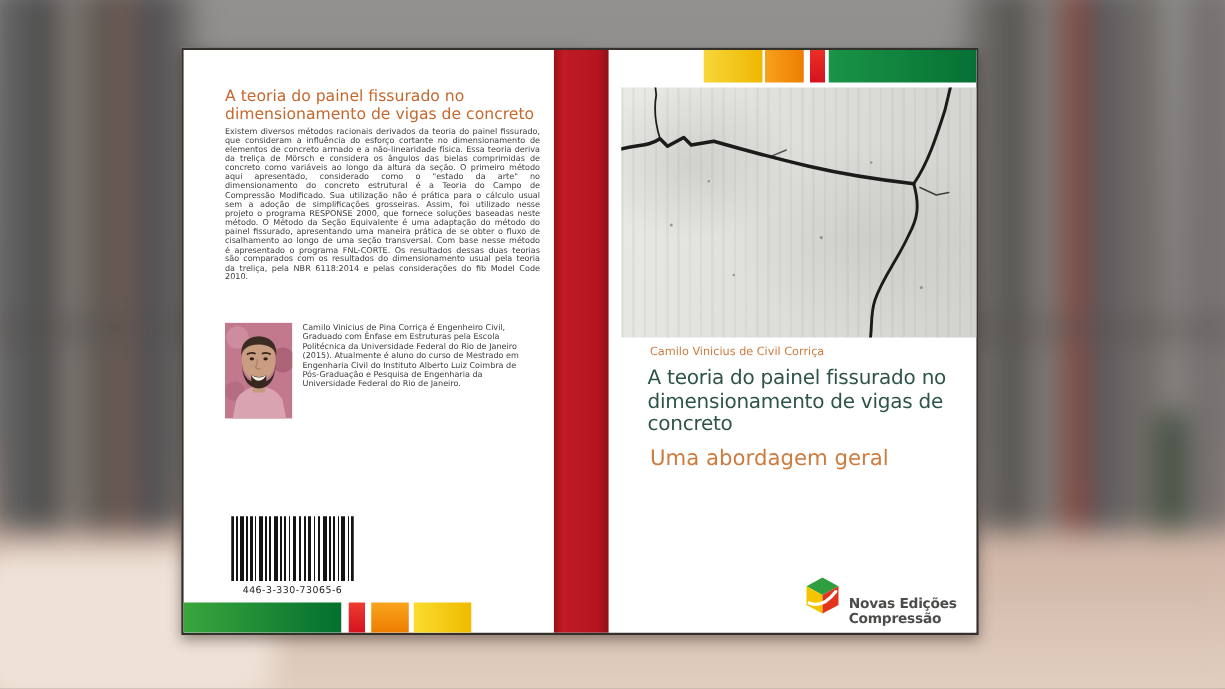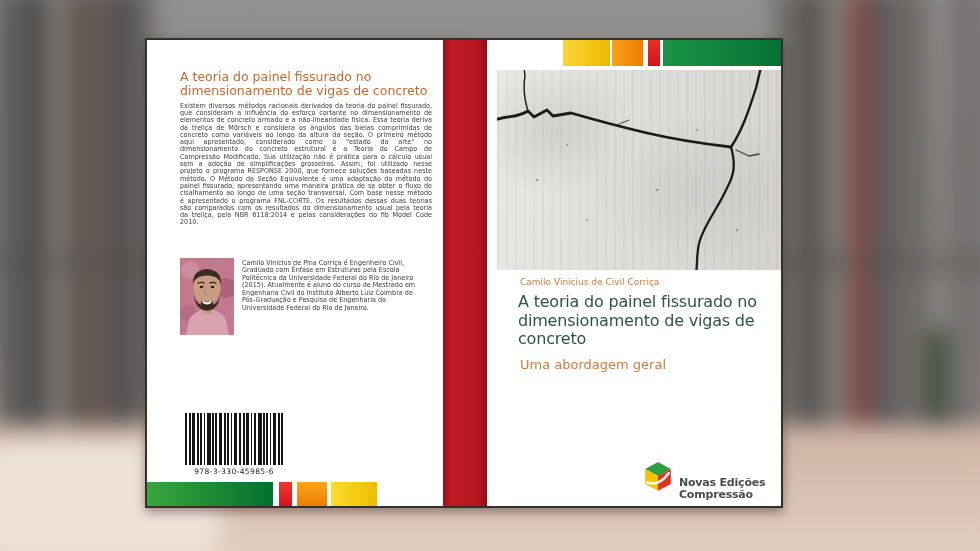--- a/index.html
+++ b/index.html
@@ -39,21 +39,21 @@
   .seg.green-f{background:linear-gradient(90deg,#1a9446,#067134);}
   
   .crack-photo{position:absolute;left:10px;top:30px;width:284px;height:200px;background:
      radial-gradient(120px 90px at 20% 30%,rgba(120,120,115,.18),transparent 70%),
      radial-gradient(160px 110px at 70% 60%,rgba(140,140,132,.14),transparent 70%),
      repeating-linear-gradient(90deg,rgba(90,90,85,.06) 0 2px,rgba(255,255,255,0) 2px 9px),
      linear-gradient(100deg,#e9e9e5,#dcdcd8 55%,#d2d2ce);}
   .crack-photo svg{position:absolute;inset:0;width:100%;height:100%;}
   .front-author{position:absolute;left:33px;top:237px;font-size:9px;color:#cd7b3e;}
   .front-title{position:absolute;left:31px;top:253px;width:256px;margin:0;font-size:16px;line-height:1.16;font-weight:500;letter-spacing:-.2px;color:var(--front-title-green,#2f5449);}
-  .front-subtitle{position:absolute;left:33px;top:317px;font-size:13px;color:#cd7b3e;}
+  .front-subtitle{position:absolute;left:33px;top:317px;font-size:17px;color:#cd7b3e;}
   .publisher{position:absolute;left:156px;top:413px;display:flex;align-items:center;}
   .pub-hex{width:30px;height:32px;margin-right:6px;}
   .pub-name{font-size:11px;font-weight:bold;line-height:1.08;color:#4c4c4a;letter-spacing:-.2px;margin-top:24px;}
 </style>
 </head>
 <body>
 
 <div id="stage">
 
   <div class="bg-blobs">
@@ -136,21 +136,21 @@
             <rect x="69" y="0" width="2" height="52"></rect>
               <rect x="73" y="0" width="3.5" height="52"></rect>
             <rect x="78" y="0" width="1.5" height="52"></rect>
               <rect x="81" y="0" width="2" height="52"></rect>
             <rect x="85" y="0" width="1" height="52"></rect>
               <rect x="88" y="0" width="3" height="52"></rect>
             <rect x="93" y="0" width="1.5" height="52"></rect>
               <rect x="96" y="0" width="2" height="52"></rect>
           </g>
         </svg>
-        <div class="isbn">978-3-330-45985-6</div>
+        <div class="isbn">446-3-330-73065-6</div>
       </div>
 
       <div class="bar bottom">
         <span class="seg green-l" style="left:0;width:126px;"></span>
         <span class="seg red-s" style="left:132px;width:13px;"></span>
         <span class="seg orange-s" style="left:150px;width:30px;"></span>
         <span class="seg yellow-s" style="left:184px;width:46px;"></span>
       </div>
     </div>
 

